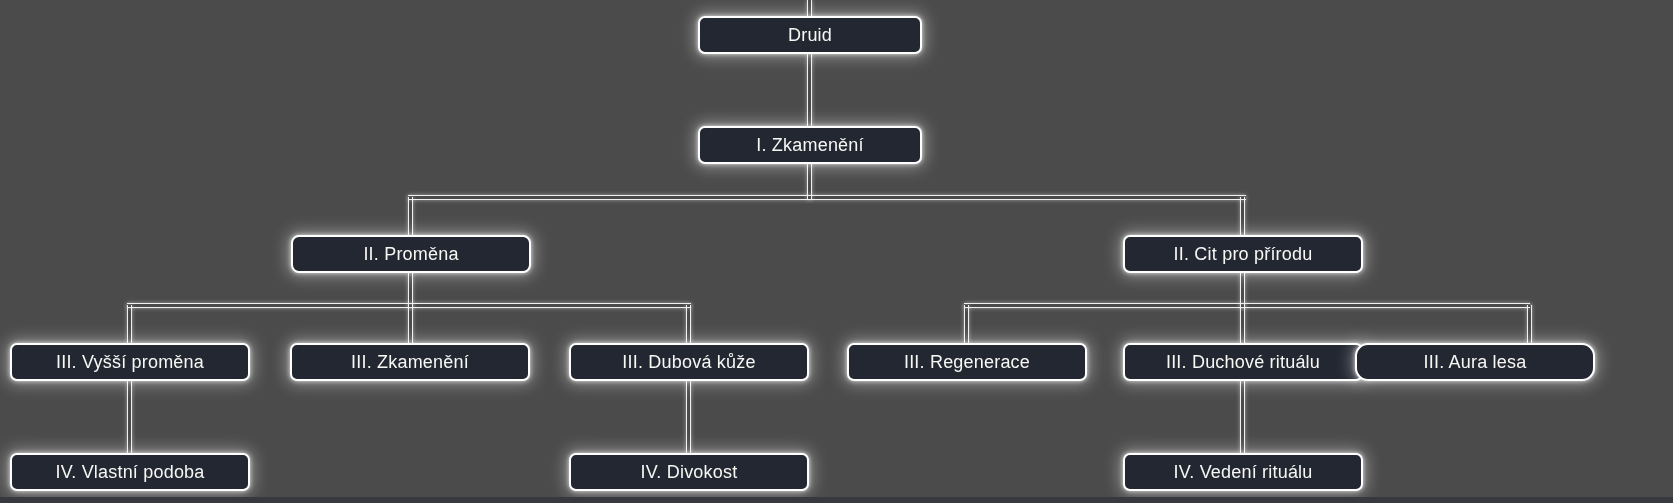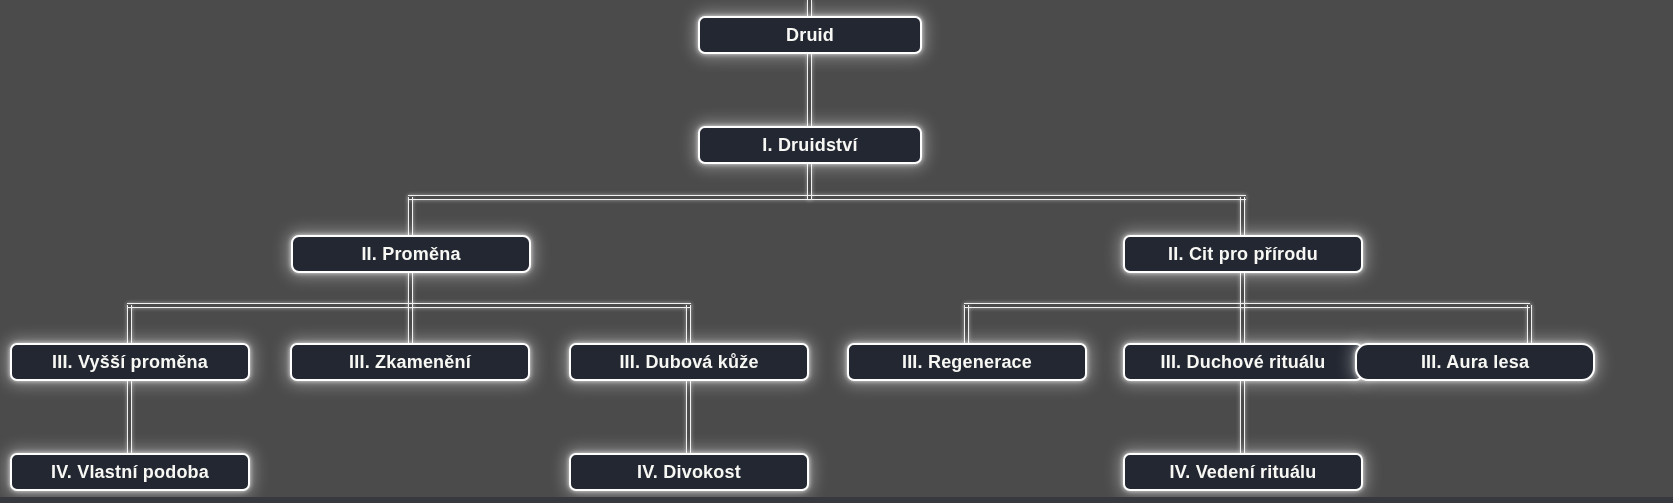--- a/index.html
+++ b/index.html
@@ -25,21 +25,21 @@
     height: 38px;
     box-sizing: border-box;
     background: #232731;
     border: 2px solid #ffffff;
     border-radius: 7px;
     display: flex;
     align-items: center;
     justify-content: center;
     color: #f7f7f4;
     font-size: 18px;
-    font-weight: bold;
+    font-weight: normal;
     letter-spacing: 0.2px;
     white-space: nowrap;
     box-shadow: 0 0 5px rgba(255,255,255,0.8), 0 0 16px 4px rgba(255,255,255,0.35);
     cursor: pointer;
     z-index: 2;
   }
   .w224 { width: 224px; }
   .w240 { width: 240px; }
   
   .cv {
@@ -96,21 +96,21 @@
 
   <div class="cv" style="left:127px; top:381px; height:72px;"></div>
   <div class="cv" style="left:686px; top:381px; height:72px;"></div>
   <div class="cv" style="left:1240px; top:381px; height:72px;"></div>
 
   <div class="node w224" style="left:698px; top:16px;">
       <span>Druid</span>
     </div>
 
   <div class="node w224" style="left:698px; top:126px;">
-      <span>I. Druidství</span>
+      <span>I. Zkamenění</span>
     </div>
 
   <div class="node w240" style="left:291px; top:235px;border-radius:8px;">
       <span>II. Proměna</span>
     </div>
   <div class="node w240" style="left:1123px; top:235px;">
       <span>II. Cit pro přírodu</span>
     </div>
 
   <div class="node w240" style="left:290px; top:343px;">

